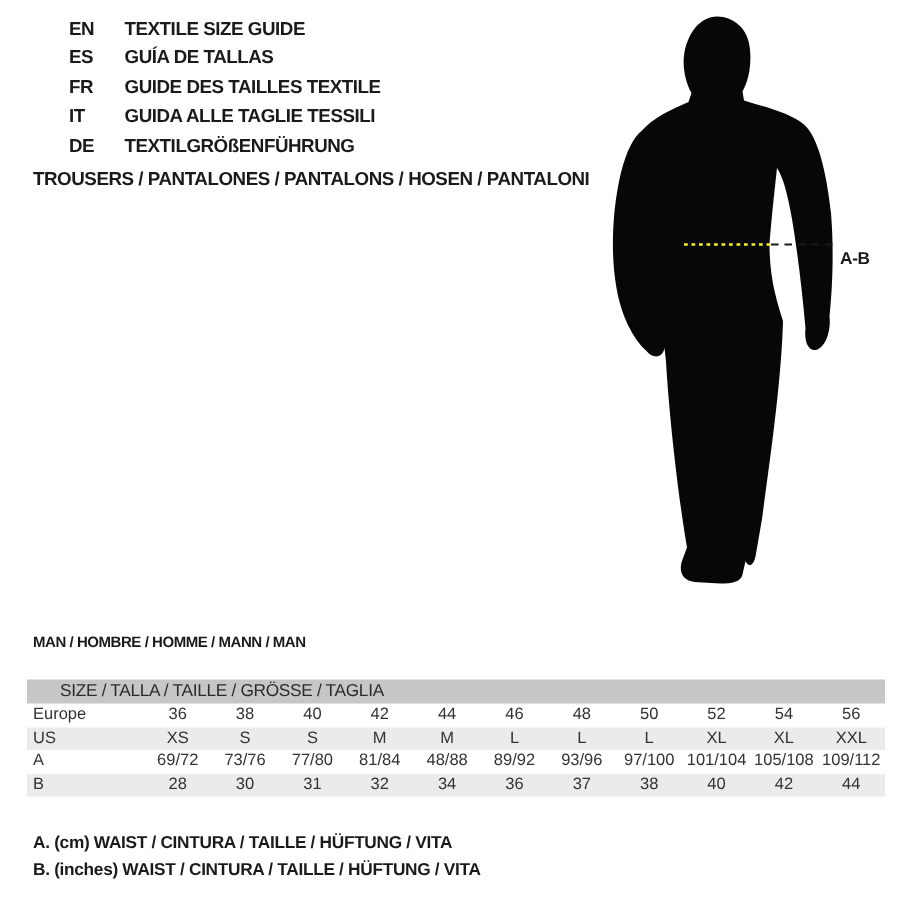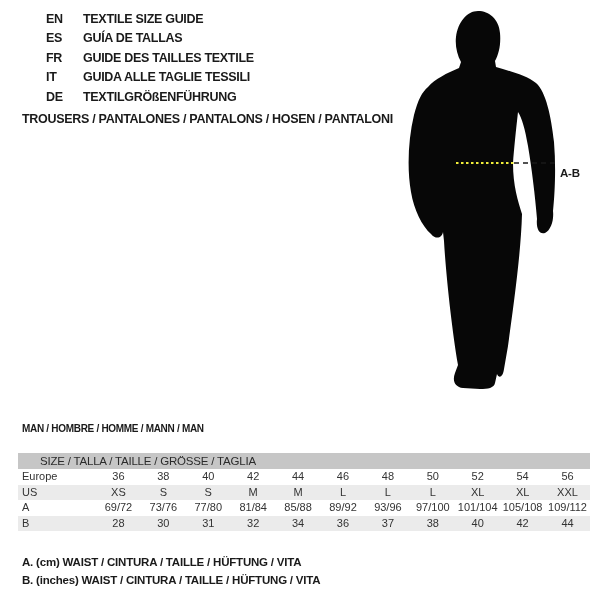--- a/index.html
+++ b/index.html
@@ -154,21 +154,21 @@
           <span class="size-cell">XL</span>
           <span class="size-cell">XL</span>
           <span class="size-cell">XXL</span>
         </div>
         <div class="size-row">
           <span class="size-row-label">A</span>
           <span class="size-cell">69/72</span>
           <span class="size-cell">73/76</span>
           <span class="size-cell">77/80</span>
           <span class="size-cell">81/84</span>
-          <span class="size-cell">85/88</span>
+          <span class="size-cell">48/88</span>
           <span class="size-cell">89/92</span>
           <span class="size-cell">93/96</span>
           <span class="size-cell">97/100</span>
           <span class="size-cell">101/104</span>
           <span class="size-cell">105/108</span>
           <span class="size-cell">109/112</span>
         </div>
         <div class="size-row alt">
           <span class="size-row-label">B</span>
           <span class="size-cell">28</span>

